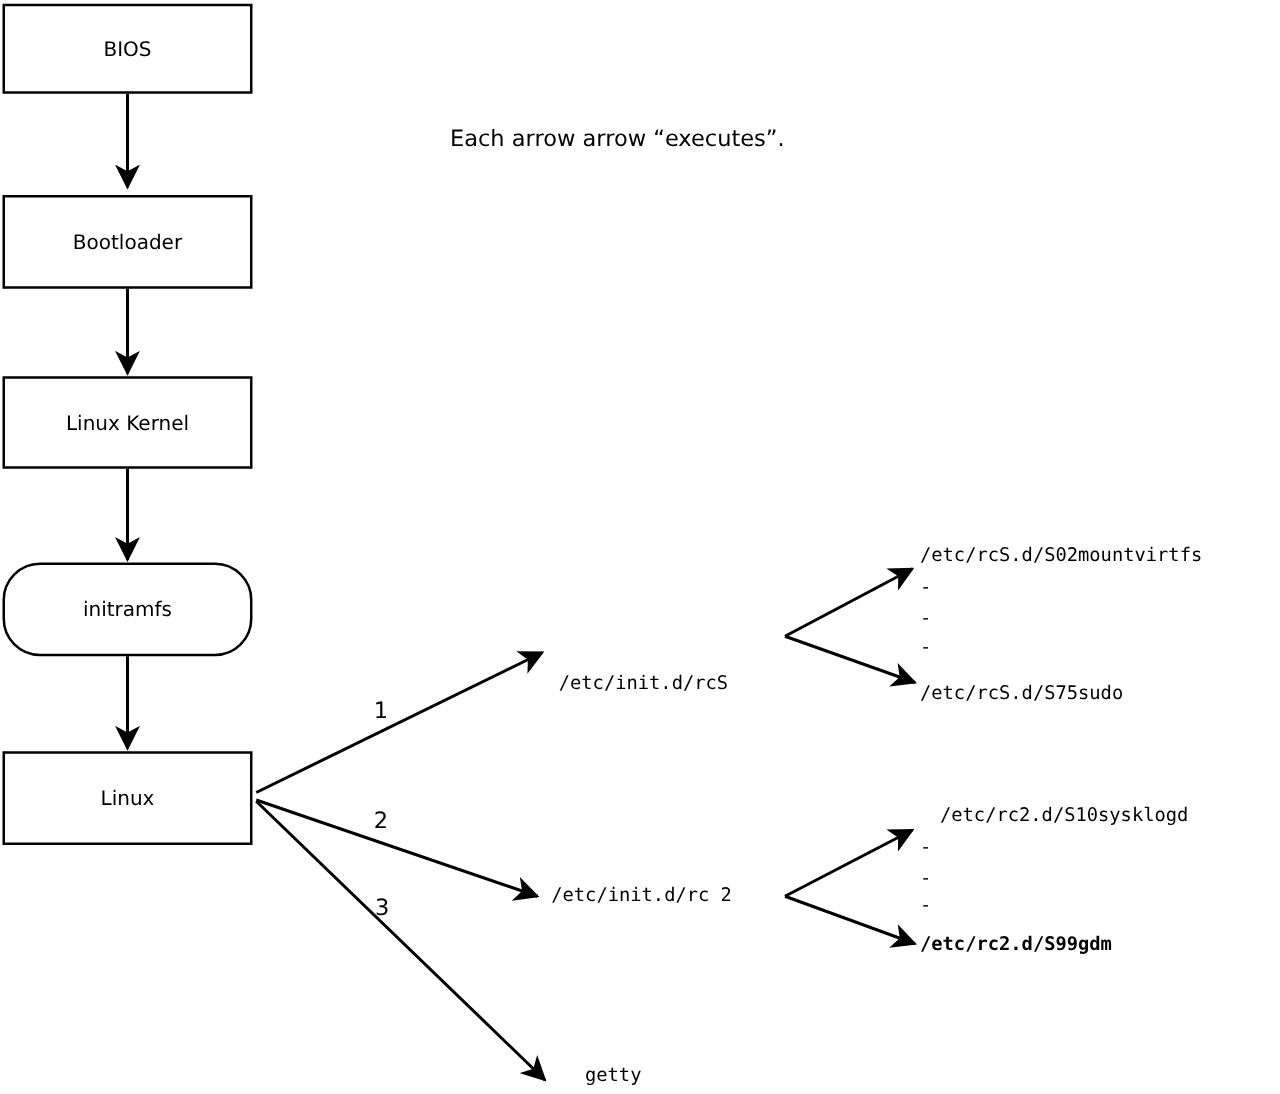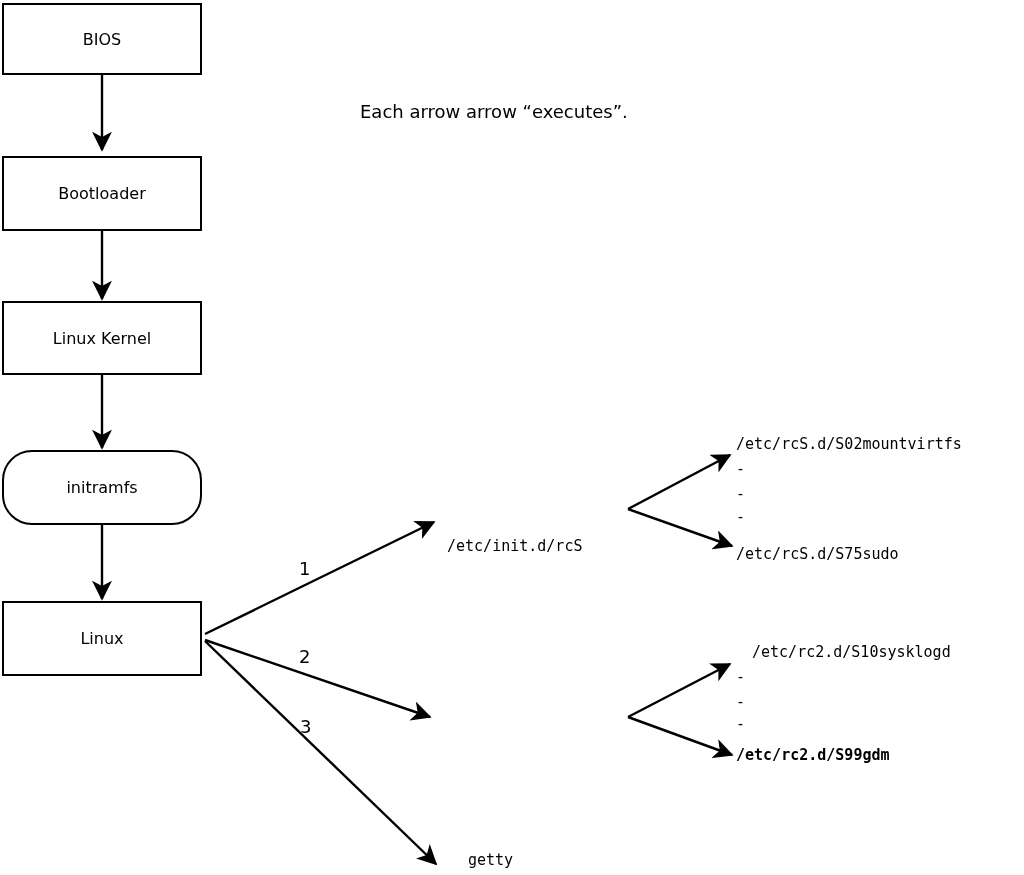--- a/index.html
+++ b/index.html
@@ -84,20 +84,21 @@
     <span>Linux</span>
   </div>
 
   <div class="note">Each arrow arrow “executes”.</div>
 
   <div class="branch-num" style="left:299px;top:558px;">1</div>
   <div class="branch-num" style="left:299px;top:646px;">2</div>
   <div class="branch-num" style="left:300px;top:716px;">3</div>
 
   <div class="mono" style="left:447px;top:499px;margin-top:36px;">/etc/init.d/rcS</div>
+  <div class="mono" style="left:441px;top:705px;">/etc/init.d/rc 2</div>
   <div class="mono" style="left:468px;top:849px;">getty</div>
 
   <div class="mono" style="left:736px;top:433px;">/etc/rcS.d/S02mountvirtfs</div>
   <div class="mono" style="left:736px;top:458px;">-</div>
   <div class="mono" style="left:736px;top:483px;">-</div>
   <div class="mono" style="left:736px;top:506px;">-</div>
   <div class="mono" style="left:736px;top:533px;margin-top:10px;">/etc/rcS.d/S75sudo</div>
 
   <div class="mono" style="left:752px;top:641px;">/etc/rc2.d/S10sysklogd</div>
   <div class="mono" style="left:736px;top:666px;">-</div>

